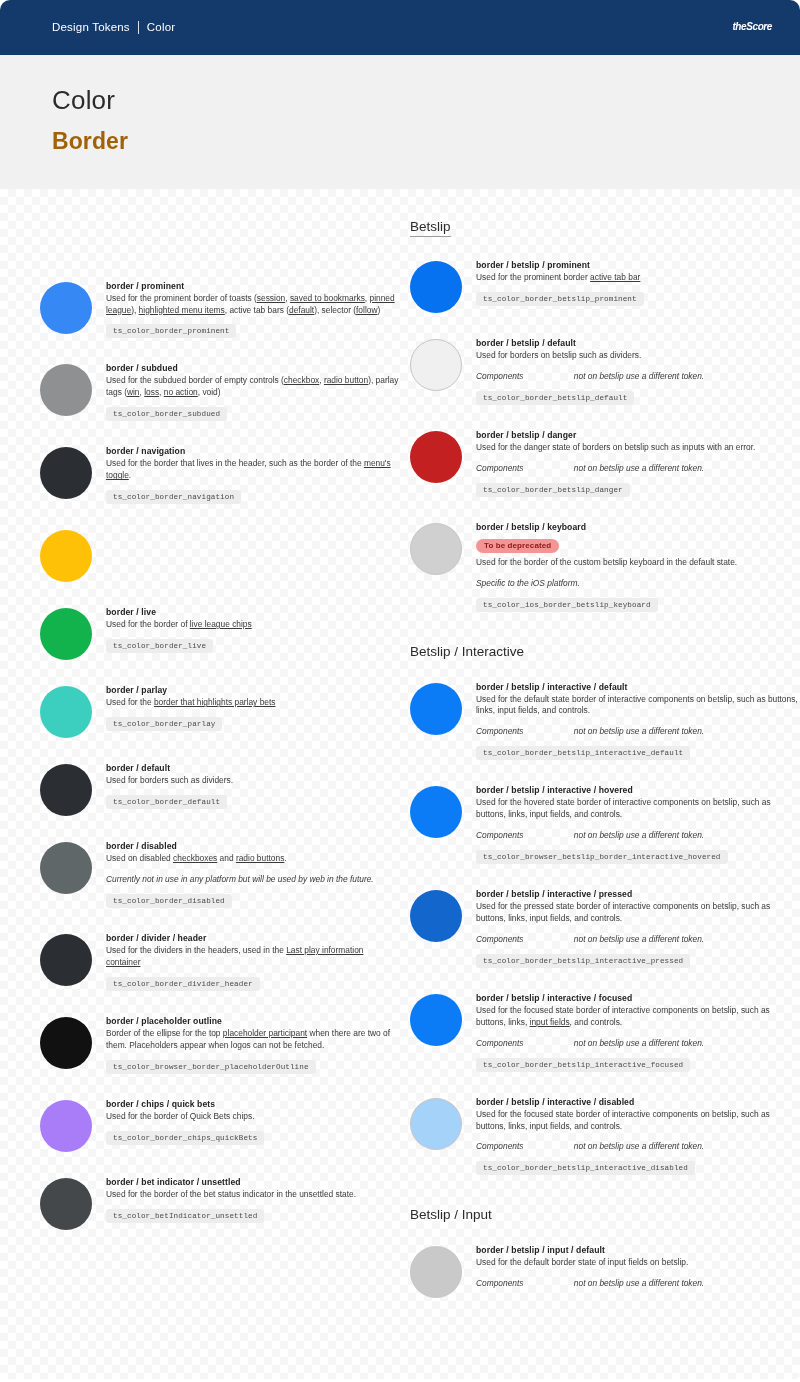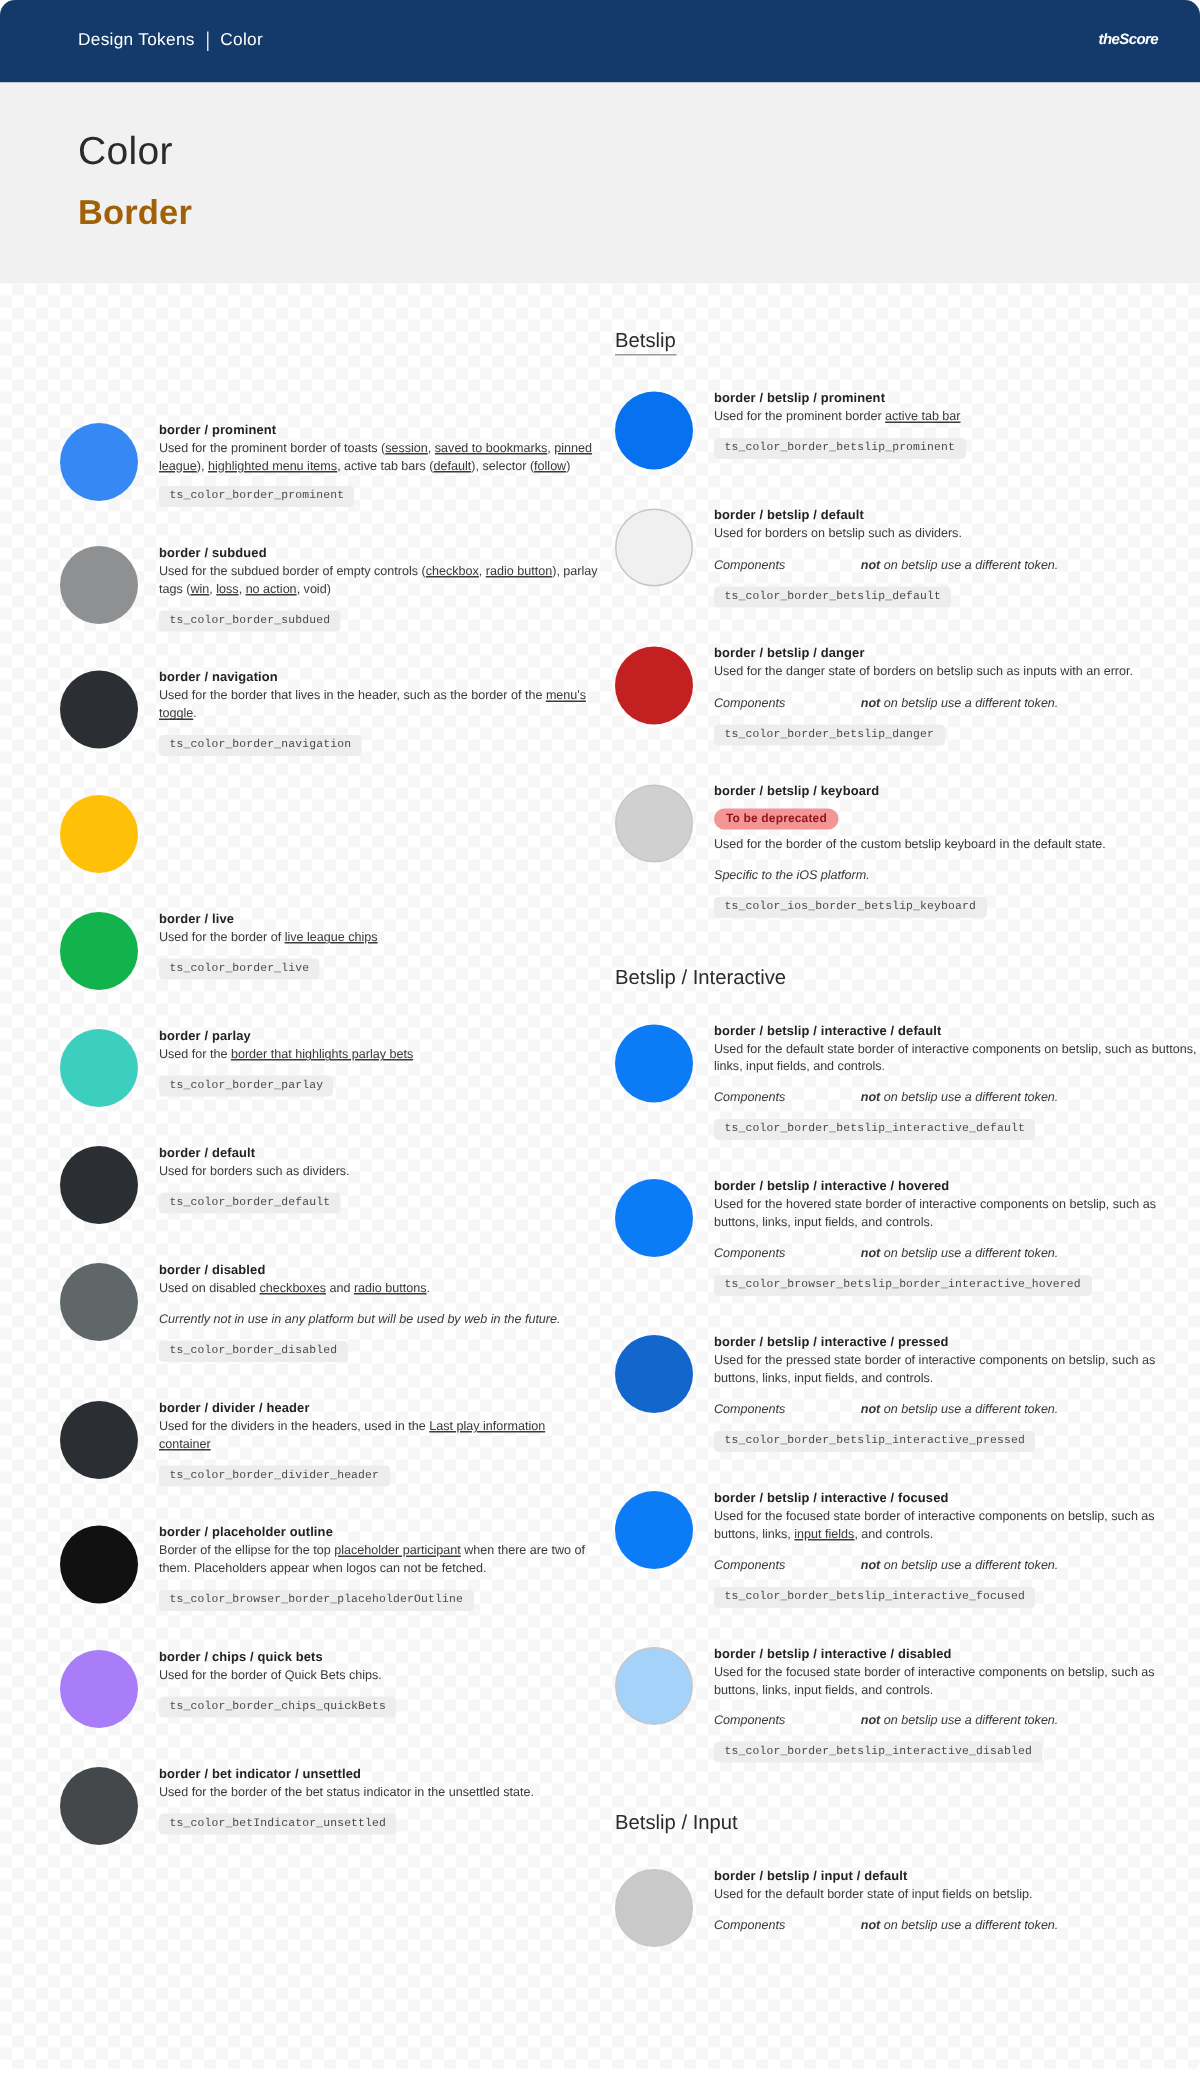--- a/index.html
+++ b/index.html
@@ -151,21 +151,21 @@
     color: #3a3a3a;
   }
   .tok-desc u { text-decoration: underline; text-underline-offset: 1px; }
   .tok-note {
     font-size: 8.4px;
     line-height: 1.42;
     color: #3a3a3a;
     font-style: italic;
     margin-top: 9px;
   }
-  .tok-note b { font-weight: bold; padding-left: 48px; }
+  .tok-note b { font-weight: normal; padding-left: 48px; }
 
   .chip {
     display: inline-block;
     margin-top: 8px;
     padding: 3px 7px 3px 7px;
     background: #EDEDED;
     border-radius: 3px;
     font-family: "Liberation Mono", monospace;
     font-size: 7.6px;
     color: #4a4a4a;

